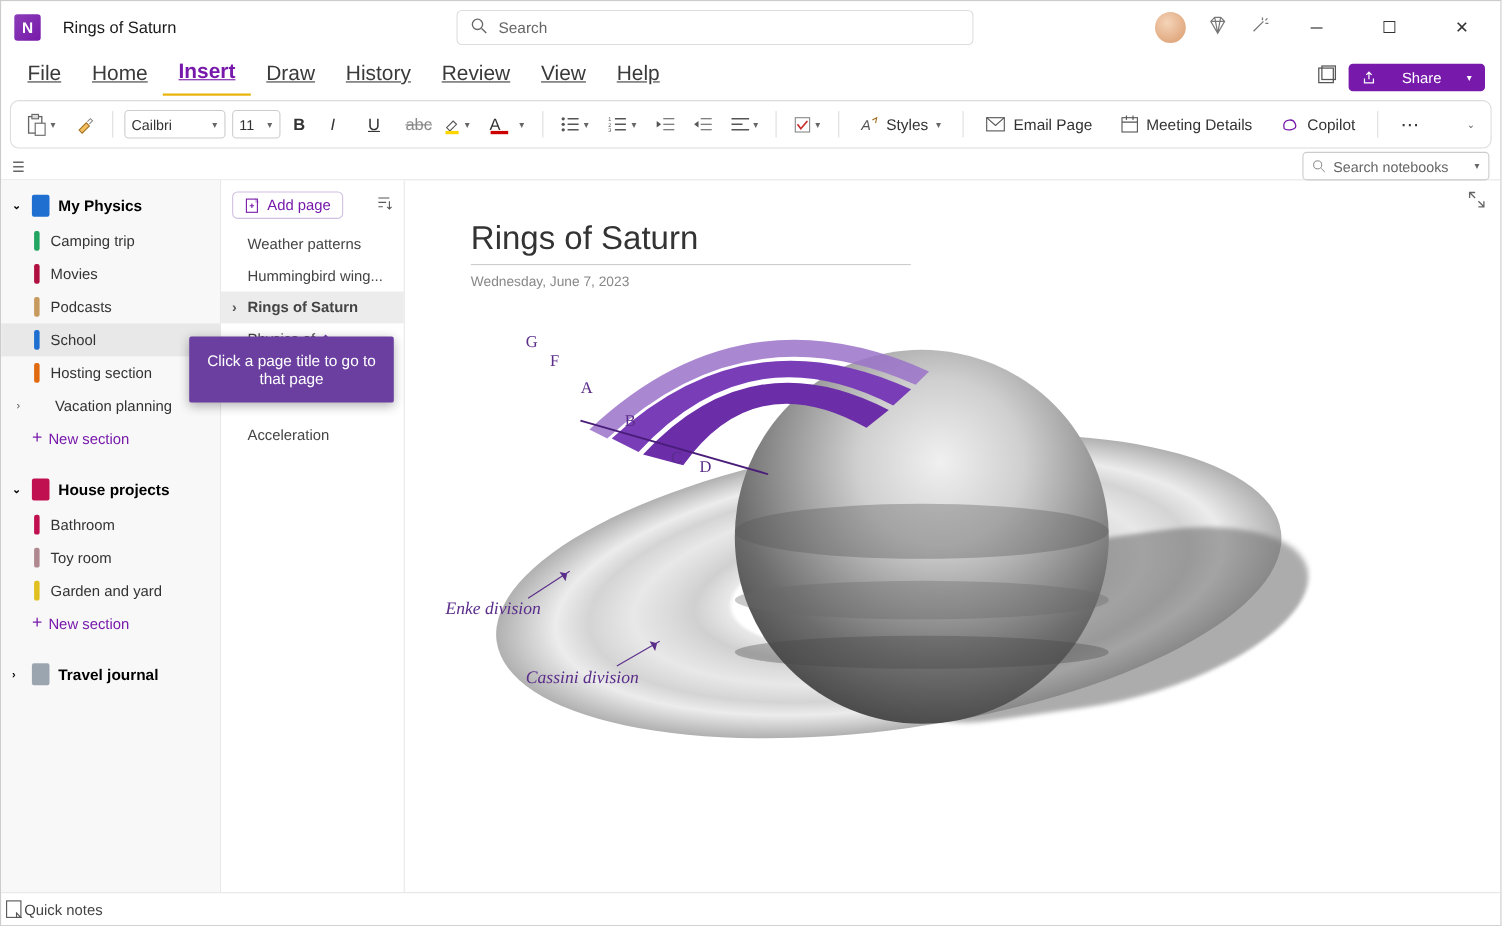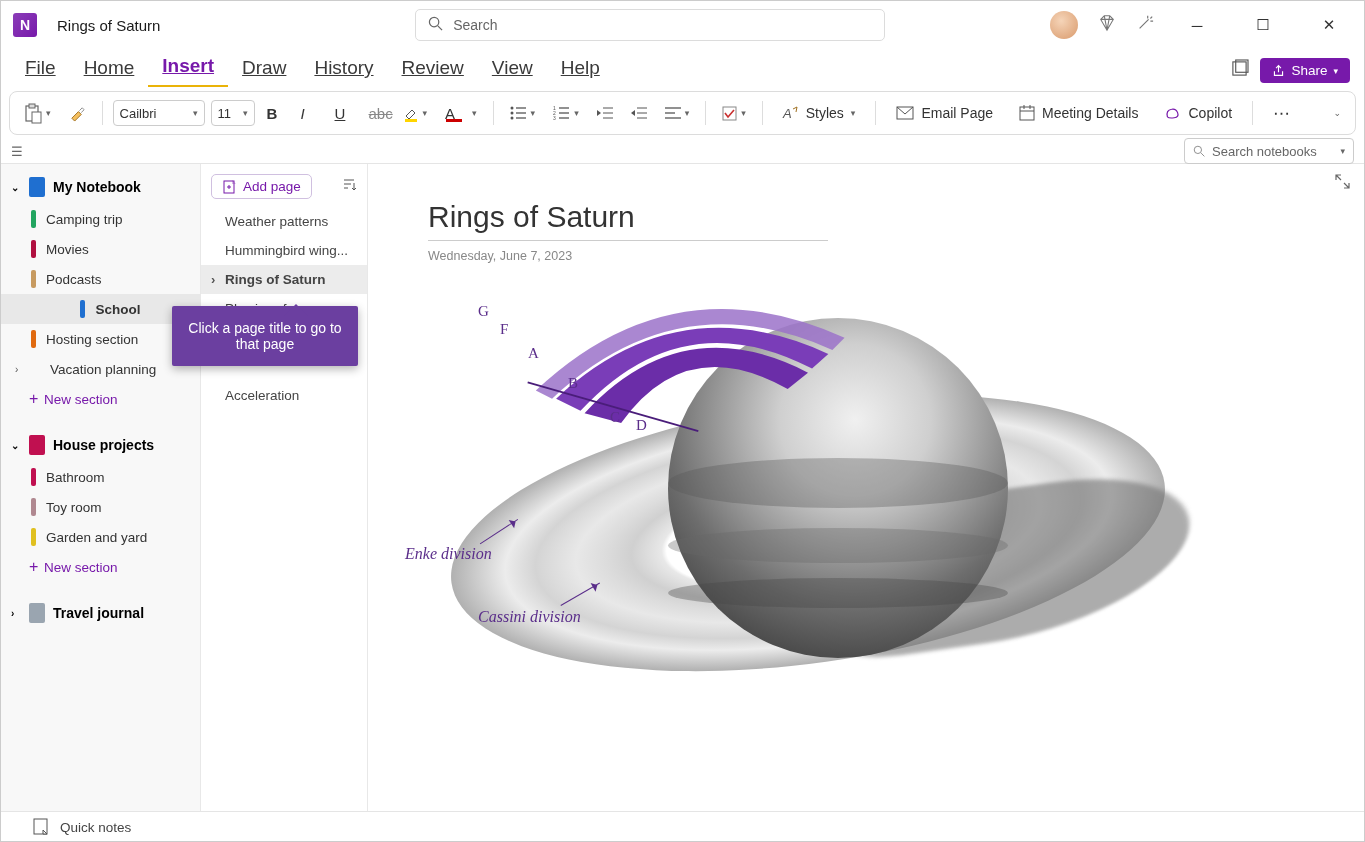--- a/index.html
+++ b/index.html
@@ -16,21 +16,21 @@
 .title-spacer-right { flex: 1; }
 .title-right { display: flex; align-items: center; gap: 20px; }
 .avatar { width: 28px; height: 28px; border-radius: 50%; background: radial-gradient(circle at 40% 35%, #f5d4b8, #d99a6c); }
 .wc-btn { width: 46px; height: 32px; display: flex; align-items: center; justify-content: center; color: #333; font-size: 15px; }
 
 
 .menubar { height: 38px; display: flex; align-items: flex-end; padding: 0 10px; gap: 0; }
 .menu-item { padding: 8px 14px; font-size: 19px; color: #3a3a3a; cursor: pointer; text-decoration: underline; }
 .menu-item.active { color: #7719aa; font-weight: 600; border-bottom: 2px solid #eab308; }
 .menubar-right { margin-left: auto; display: flex; align-items: center; gap: 12px; padding-right: 4px; padding-bottom:4px;}
-.share-btn { background: #7719aa; color: #fff; border-radius: 4px; padding: 5px 12px; font-size: 13.5px; display:flex; align-items:center; gap:6px;}
+.share-btn { background: #7719aa; color: #fff; border-radius: 4px; padding: 5px 12px; font-size: 13.5px; display:flex; align-items:center; gap:23px;}
 
 
 .ribbon { height: 44px; margin: 4px 8px 0 8px; border: 1px solid #dcdcdc; border-radius: 8px; display: flex; align-items: center; padding: 0 8px; gap: 6px; font-size: 14px; color:#333;}
 .rb-sep { width:1px; height:24px; background:#ddd; margin:0 4px;}
 .rb-btn { padding: 4px 6px; display:flex; align-items:center; gap:4px; border-radius:4px;}
 .rb-select { border:1px solid #ccc; border-radius:4px; height:26px; padding:0 6px; display:flex; align-items:center; gap:8px; font-size:13px;}
 .rb-select.font { width:92px;}
 .rb-select.size { width:44px;}
 .fmt { width:28px; text-align:center; font-size:15px;}
 .fmt.bold{font-weight:bold;}
@@ -48,21 +48,21 @@
 
 
 .main { display: flex; height: calc(842px - 48px - 38px - 48px - 28px - 32px); border-top:1px solid #e5e5e5;}
 
 
 .nav1 { width: 200px; background:#f8f8f8; border-right:1px solid #e8e8e8; overflow-y:auto; padding-top:6px;}
 .nb-header { display:flex; align-items:center; gap:8px; padding:7px 10px; font-size:14px; font-weight:600; cursor:pointer;}
 .nb-header .chev2 { font-size:10px; width:10px;}
 .nb-icon { width:16px; height:20px; border-radius:2px;}
 .sec-item { display:flex; align-items:center; gap:10px; padding:6px 10px 6px 30px; font-size:13.5px; color:#333; cursor:pointer;}
-.sec-item.selected { background:#e8e8e8; font-weight:700;justify-content:center;}
+.sec-item.selected { background:#e8e8e8; font-weight:400;}
 .sec-color { width:5px; height:18px; border-radius:2px; flex-shrink:0;}
 .sec-item.new { color:#7719aa;}
 .sec-item.new .plus { color:#7719aa; font-size:16px; width:5px; margin-left:-2px;}
 .sec-item .chev3 { font-size:10px; color:#555; margin-left:-16px; width:10px;}
 
 
 .nav2 { width:167px; background:#fff; border-right:1px solid #e8e8e8; padding-top:6px;}
 .pages-top { display:flex; align-items:center; justify-content:space-between; padding:4px 10px 8px 10px;}
 .add-page-btn { border:1px solid #d0c0e0; color:#7719aa; border-radius:5px; padding:4px 10px; font-size:13.5px; display:flex; align-items:center; gap:7px;}
 .sort-btn { font-size:14px; color:#555;}
@@ -95,21 +95,21 @@
 .ann.b { left:150px; top:92px;} .ann.c { left:192px; top:126px;} .ann.d { left:218px; top:134px;}
 .ink-ann { position:absolute; font-family:"Segoe Script","Comic Sans MS",cursive; color:#5a2d8a; font-size:16px; font-style:italic;}
 .ink-ann.enke { left:-13px; top:262px;}
 .ink-ann.cassini { left:60px; top:325px;}
 .ink-arrow { position:absolute; width:45px; height:30px; border-top:1.5px solid #5a2d8a; transform-origin:left center;}
 .ink-arrow::after { content:""; position:absolute; right:-2px; top:-5px; border:5px solid transparent; border-left-color:#5a2d8a;}
 .ink-arrow.a1 { left:70px; top:258px; transform:rotate(-33deg);}
 .ink-arrow.a2 { left:150px; top:320px; transform:rotate(-30deg);}
 
 
-.footer { height:32px; border-top:1px solid #e5e5e5; display:flex; align-items:center; padding:0 32px; gap:12px; font-size:13.5px; color:#444;}
+.footer { height:32px; border-top:1px solid #e5e5e5; display:flex; align-items:center; padding:0 4px; gap:2px; font-size:13.5px; color:#444;}
 
 svg{overflow:visible;}
 </style>
 </head>
 <body>
 
 <div class="titlebar">
   <div class="app-icon"></div>
   <div class="doc-title">Rings of Saturn</div>
   <div class="title-spacer-left"></div>
@@ -312,21 +312,21 @@
       <span class="chev" style="margin-left:auto;">▾</span>
     </div>
   </div>
 </div>
 
 <div class="main">
   <div class="nav1" id="nav1">
       <div class="nb-header">
         <span class="chev2">⌄</span>
         <span class="nb-icon" style="background:#1f6fd0"></span>
-        <span>My Notebook</span>
+        <span>My Physics</span>
       </div>
       <div class="sec-item">
         <span class="sec-color" style="background:#22a560"></span>
         <span>Camping trip</span>
       </div>
       <div class="sec-item">
         <span class="sec-color" style="background:#b01040"></span>
         <span>Movies</span>
       </div>
       <div class="sec-item">

